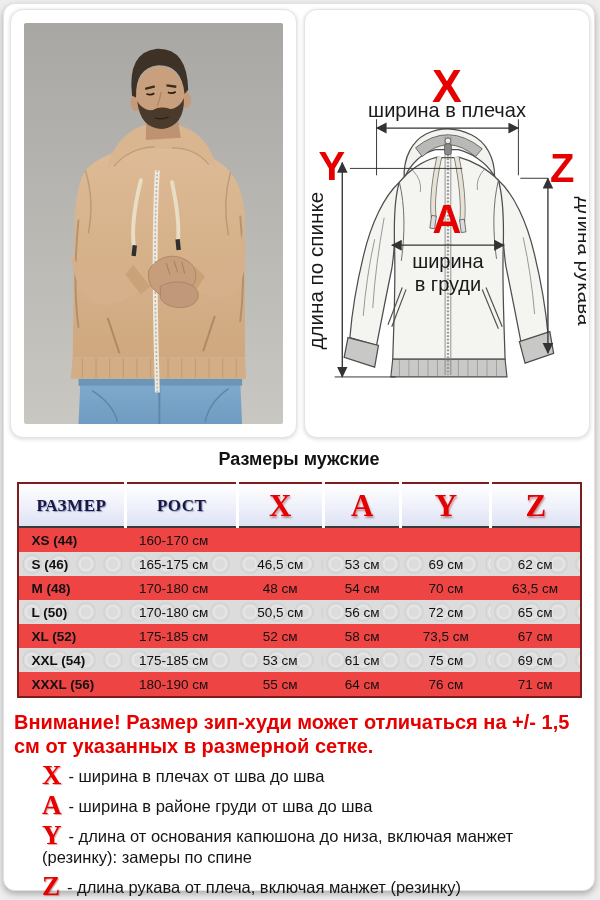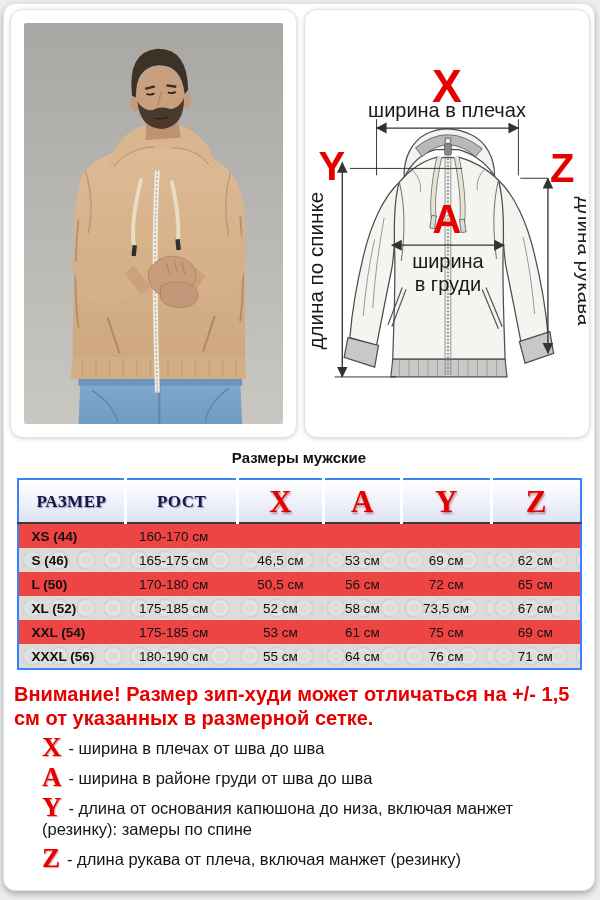--- a/index.html
+++ b/index.html
@@ -6,22 +6,22 @@
     background:#ededed;font-family:"Liberation Sans",sans-serif;}
   .content-card{position:absolute;left:3px;top:3px;width:592px;height:888px;
     background:#fff;border:1px solid #e2e2e2;border-radius:12px;
     box-shadow:0 3px 6px rgba(0,0,0,.28);box-sizing:border-box;}
   .top-row{display:flex;gap:7px;padding:5px 6px 0 6px;}
   .card{background:#fff;border:1px solid #e4e4e4;border-radius:13px;
     box-shadow:0 1px 4px rgba(0,0,0,.16);box-sizing:border-box;height:429px;}
   .photo-card{width:287px;padding:13px;}
   .photo-card svg{display:block;border-radius:2px;}
   .diagram-card{width:286px;padding:3px;}
-  h2.title{margin:11px 0 6px 0;text-align:center;font-size:15px;font-weight:bold;color:#121212;}
-  table.size-table{width:565px;margin:12px auto;border-collapse:collapse;border:2px solid #3b82f6;}
+  h2.title{margin:11px 0 6px 0;text-align:center;font-size:18px;font-weight:bold;color:#121212;}
+  table.size-table{width:565px;margin:12px auto;border-collapse:collapse;border:2px solid #7f1d1d;}
   .size-table thead th{background:linear-gradient(180deg,#ffffff 0%,#eef0fa 55%,#dde2f2 100%);
     border-right:3px solid #ffffff;border-bottom:2px solid #3a3a3a;padding:4px 0 3px 0;text-align:center;}
   .size-table thead th:last-child{border-right:none;}
   .th-name{font-family:"Liberation Serif",serif;font-size:17px;font-weight:bold;color:#181840;
     letter-spacing:.5px;text-shadow:1px 1px 1px rgba(130,140,190,.85);}
   .th-letter{font-family:"Liberation Serif",serif;font-size:31px;line-height:35px;font-weight:bold;
     color:#e40000;text-shadow:1px 2px 2px rgba(150,40,40,.5);}
   .size-table tbody td{font-size:13.5px;color:#101010;padding:4px 6px;height:16px;background:#ef4444;}
   .size-table tbody tr:nth-child(even) td{background-color:#dcdcdc;
     background-image:radial-gradient(circle at 13px 12px,rgba(235,235,235,0) 5px,rgba(236,236,236,.85) 6px,rgba(220,220,220,0) 7.5px),
@@ -262,20 +262,28 @@
         </tr>
         <tr>
           <td class="c-size">S (46)</td>
           <td class="c-rost">165-175 см</td>
           <td class="c-val">46,5 см</td>
           <td class="c-val">53 см</td>
           <td class="c-val">69 см</td>
           <td class="c-val">62 см</td>
         </tr>
         <tr>
+          <td class="c-size">M (48)</td>
+          <td class="c-rost">170-180 см</td>
+          <td class="c-val">48 см</td>
+          <td class="c-val">54 см</td>
+          <td class="c-val">70 см</td>
+          <td class="c-val">63,5 см</td>
+        </tr>
+        <tr>
           <td class="c-size">L (50)</td>
           <td class="c-rost">170-180 см</td>
           <td class="c-val">50,5 см</td>
           <td class="c-val">56 см</td>
           <td class="c-val">72 см</td>
           <td class="c-val">65 см</td>
         </tr>
         <tr>
           <td class="c-size">XL (52)</td>
           <td class="c-rost">175-185 см</td>

